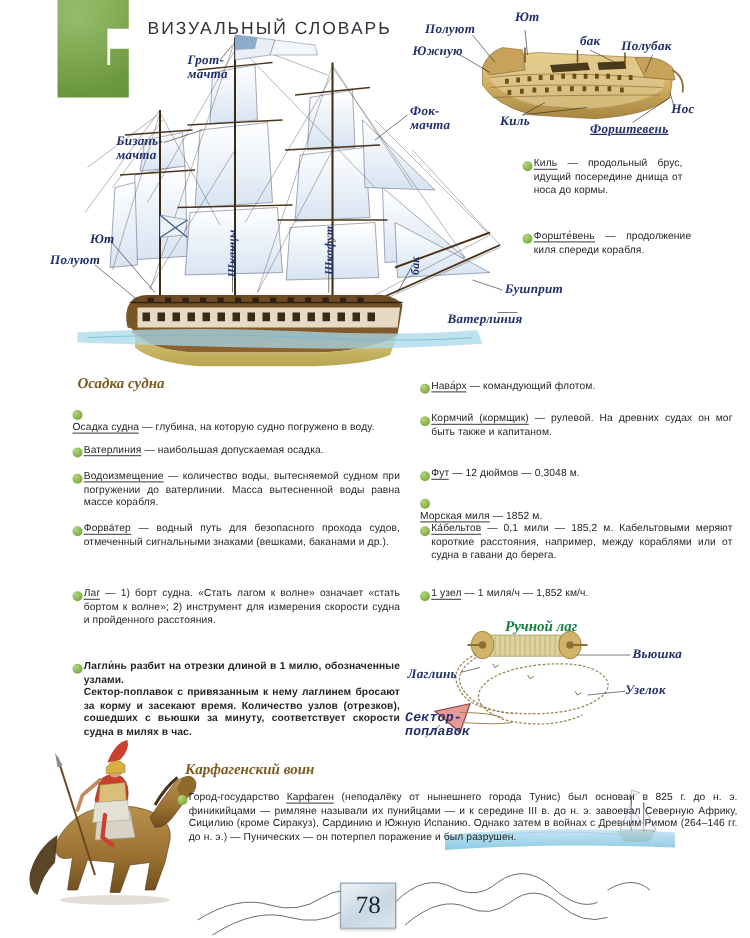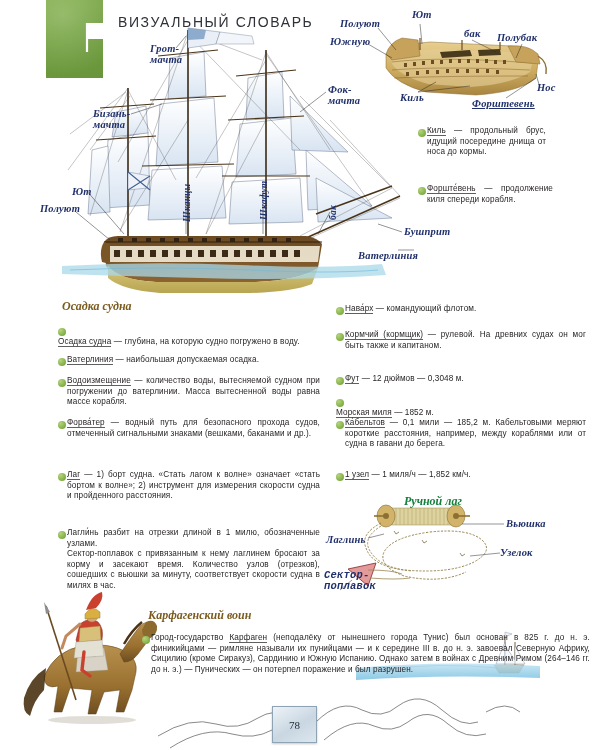--- a/index.html
+++ b/index.html
@@ -41,21 +41,21 @@
     margin-top:2.5px;}
   .etxt{font-size:8.2px;line-height:10.6px;color:#231f20;text-align:justify;
     font-family:"Liberation Sans","DejaVu Sans",sans-serif;letter-spacing:.1px;}
   .etxt u{text-decoration:none;border-bottom:.8px solid #5f5f5f;}
 
   
   .pageno{position:absolute;left:272px;top:706px;width:43px;height:35px;
     background:linear-gradient(150deg,#eef3f7,#c9d7e2 55%,#dce6ee);
     border:1.2px solid #8ea4b5;box-shadow:0 1px 2px rgba(0,0,0,.22);
     display:flex;align-items:center;justify-content:center;
-    font-family:"Liberation Serif","DejaVu Serif",serif;font-size:11px;color:#1b2530;}
+    font-family:"Liberation Serif","DejaVu Serif",serif;font-size:20px;color:#1b2530;}
 
   
   svg.art{position:absolute;left:0;top:0;width:600px;height:750px;pointer-events:none;}
   .leader{stroke:#2a2a2a;stroke-width:.5;fill:none;}
 </style>
 </head>
 <body>
 
 <div class="page">
 
@@ -444,21 +444,21 @@
   <div class="entry" style="left:58px;top:418px;width:262px;">
     <span class="bullet"></span>
     <span class="etxt"><u>Форва́тер</u><span> — водный путь для безопасного прохода судов, отмеченный сигнальными знаками (вешками, баканами и др.).</span></span>
   </div>
   <div class="entry" style="left:58px;top:470px;width:262px;">
     <span class="bullet"></span>
     <span class="etxt"><u>Лаг</u><span> — 1) борт судна. «Стать лагом к волне» означает «стать бортом к волне»; 2) инструмент для измерения скорости судна и пройденного расстояния.</span></span>
   </div>
   <div class="entry" style="left:58px;top:528px;width:262px;">
     <span class="bullet"></span>
-    <span class="etxt" style="white-space:pre-line;">Лагли́нь разбит на отрезки длиной в 1 милю, обозначенные узлами.
+    <span class="etxt" style="white-space:pre-line;font-weight:bold;">Лагли́нь разбит на отрезки длиной в 1 милю, обозначенные узлами.
 Сектор-поплавок с привязанным к нему лаглинем бросают за корму и засекают время. Количество узлов (отрезков), сошедших с вьюшки за минуту, соответствует скорости судна в милях в час.</span>
   </div>
 
   <div class="entry" style="left:336px;top:304px;width:250px;">
     <span class="bullet"></span>
     <span class="etxt"><u>Нава́рх</u><span> — командующий флотом.</span></span>
   </div>
   <div class="entry" style="left:336px;top:330px;width:250px;">
     <span class="bullet"></span>
     <span class="etxt"><u>Кормчий (кормщик)</u><span> — рулевой. На древних судах он мог быть также и капитаном.</span></span>

